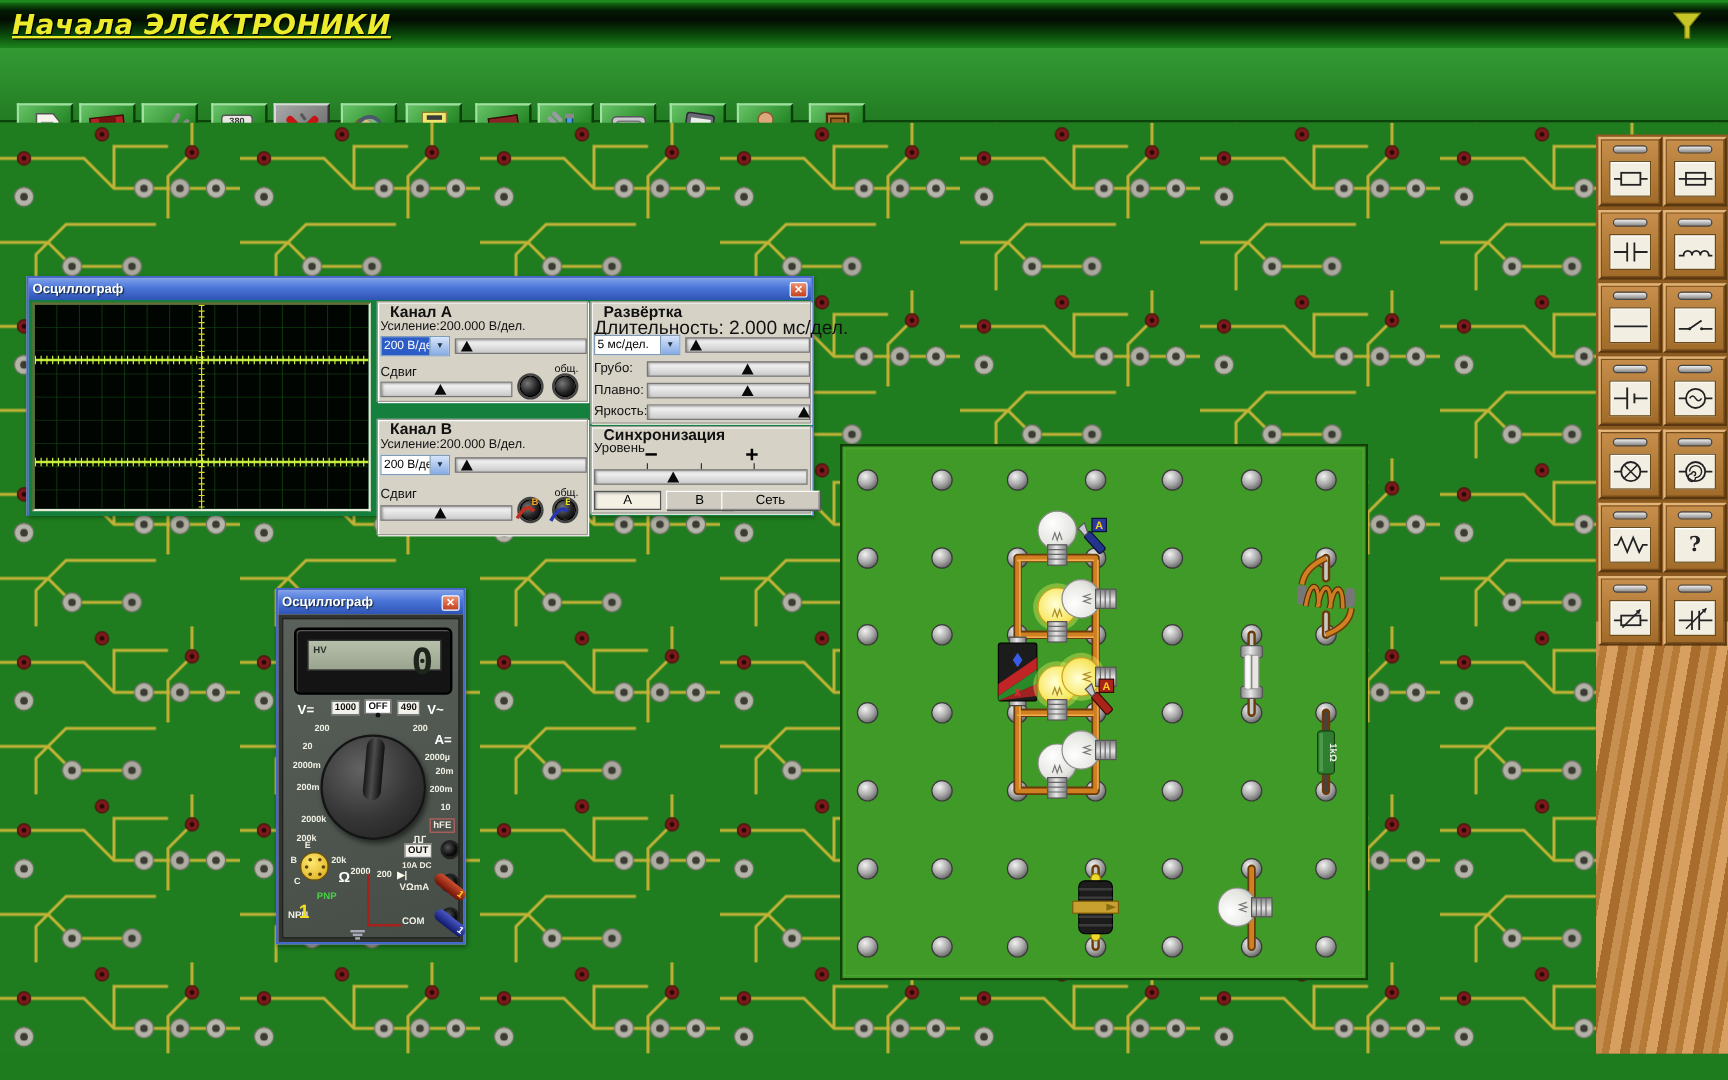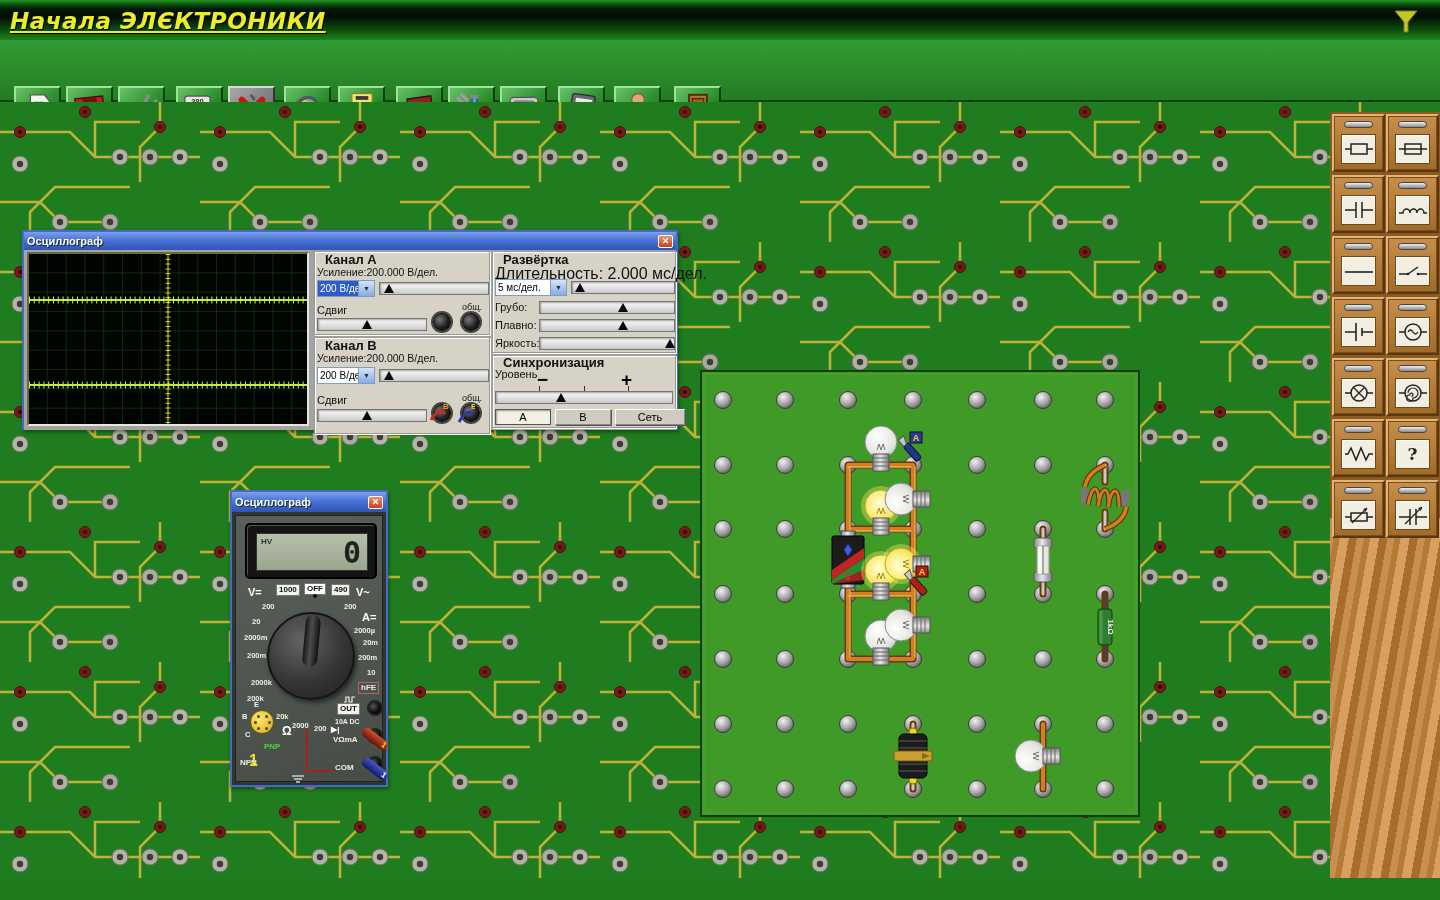--- a/index.html
+++ b/index.html
@@ -50,21 +50,21 @@
 
 .win{position:absolute;border:2px solid #4668c8;background:#d6d2c6;box-shadow:1px 2px 4px rgba(0,0,0,.4)}
 .titlebar{height:18px;background:linear-gradient(180deg,#7da0ea 0%,#4a74d8 45%,#2e54b4 100%);
  display:flex;align-items:center;padding:0 3px;color:#fff;font:bold 11px "Liberation Sans",sans-serif}
 .titlebar .tname{flex:1;text-shadow:1px 1px 1px #123}
 .closebtn{width:15px;height:13px;border:1px solid #fff;border-radius:2px;cursor:pointer;
  background:linear-gradient(180deg,#f0906c,#c8401c);color:#fff;font:bold 9px "Liberation Sans",sans-serif;
  display:flex;align-items:center;justify-content:center;line-height:1}
 
 
-.oscbody{position:relative;width:100%;height:180px;background:#a3a3a3}
+.oscbody{position:relative;width:100%;height:180px;background:#15803d}
 .oscscreen{position:absolute;left:3px;top:2px;border:2px solid;border-color:#6a6a34 #e8e8d8 #e8e8d8 #6a6a34}
 .grp{position:absolute;border:1px solid #9a9a92;box-shadow:inset 1px 1px 0 #fff,1px 1px 0 #fff;background:#d6d2c6}
 .gh{position:absolute;font:bold 13px "Liberation Sans",sans-serif;color:#111}
 .gl{position:absolute;font:11px "Liberation Sans",sans-serif;color:#111;white-space:nowrap}
 .gs{position:absolute;font:9px "Liberation Sans",sans-serif;color:#111}
 .dd{position:absolute;height:17px;background:#fff;border:1px solid #7f9db9;display:flex;cursor:pointer}
 .dd .val{flex:1;font:10px "Liberation Sans",sans-serif;padding:2px 1px 0 2px;white-space:nowrap;overflow:hidden}
 .dd.sel .val{background:#2c5cc5;color:#fff}
 .dd .arr{width:16px;background:linear-gradient(180deg,#d6e4fa,#86abe4);border-left:1px solid #7f9db9;
  color:#234;font-size:7px;display:flex;align-items:center;justify-content:center}
@@ -79,21 +79,21 @@
 .oscbtn.on{background:#f4f1e4;border:1px solid #555;box-shadow:inset 1px 1px 2px #999}
 .signminus{position:absolute;font:bold 19px "Liberation Sans",sans-serif;color:#000}
 .ticksrow{position:absolute;height:5px;background-image:linear-gradient(#333,#333),linear-gradient(#333,#333),linear-gradient(#333,#333);
  background-size:1px 5px;background-position:25% 0,50% 0,75% 0;background-repeat:no-repeat}
 
 
 .mmbody{position:relative;width:100%;height:273px;background:#303530;padding:3px}
 .mmpanel{position:relative;width:100%;height:100%;background:linear-gradient(160deg,#59615a,#454d46);border:1px solid #222}
 .lcd{position:absolute;left:9px;top:7px;width:132px;height:56px;background:#141414;border-radius:5px;
  border:2px solid #000;box-shadow:inset 1px 1px 0 #555}
-.lcdscr{position:absolute;left:9px;top:8px;width:112px;height:38px;background:linear-gradient(180deg,#b6bfa9,#9aa58f);border:1px solid #333}
+.lcdscr{position:absolute;left:9px;top:8px;width:112px;height:26px;background:linear-gradient(180deg,#b6bfa9,#9aa58f);border:1px solid #333}
 .lcdval{position:absolute;right:6px;top:1px;font:bold 30px "DejaVu Sans Mono",monospace;color:#1c241c}
 .lcdflag{position:absolute;left:4px;top:3px;font:bold 8px "Liberation Sans",sans-serif;color:#2a322a}
 .chip{position:absolute;background:#f2f2ea;border:1px solid #777;font:bold 8px "Liberation Sans",sans-serif;
  color:#111;padding:0 2px;line-height:10px;cursor:pointer}
 .chip.red{background:transparent;border:1px solid #c06060;color:#f0e8e0}
 .mml{position:absolute;font:bold 7.5px "Liberation Sans",sans-serif;color:#f0f0e4;white-space:nowrap;cursor:pointer}
 .mmh{position:absolute;font:bold 11px "Liberation Sans",sans-serif;color:#fff}
 .knob{position:absolute;left:31px;top:96px;width:88px;height:88px;border-radius:50%;cursor:pointer;
  background:radial-gradient(circle at 38% 32%,#636363,#353535 55%,#1e1e1e);border:2px solid #141414;box-shadow:2px 3px 4px rgba(0,0,0,.5)}
 .knobhandle{position:absolute;left:35px;top:1px;width:15px;height:52px;border-radius:8px;
@@ -627,21 +627,21 @@
             </div>
           <span class="gl" style="left:2px;top:52px">Сдвиг</span>
           <div class="hslider" style="left:2px;top:66px;width:110px">
               <span class="thumb" style="left: 45%;"></span>
             </div>
           <span class="gs" style="left:147px;top:50px">общ.</span>
           <span class="jack" style="left:118px;top:61px"></span>
           <span class="jack" style="left:147px;top:61px"></span>
         </div>
 
-        <div class="grp" style="left:290px;top:87px;width:176px;height:97px">
+        <div class="grp" style="left:290px;top:99px;width:176px;height:97px">
           <span class="gh" style="left:10px;top:0">Канал В</span>
           <span class="gl" style="left:2px;top:14px;font-size:10.5px">Усиление:200.000 В/дел.</span>
           <div class="dd" style="left:2px;top:29px;width:58px">
             <span class="val">200 В/де.</span>
             <span class="arr">▼</span>
           </div>
           <div class="hslider" style="left:64px;top:31px;width:110px">
               <span class="thumb" style="left: 8%;"></span>
             </div>
           <span class="gl" style="left:2px;top:56px">Сдвиг</span>
@@ -687,21 +687,21 @@
           <span class="gh" style="left:10px;top:-1px">Синхронизация</span>
           <span class="gl" style="left:2px;top:12px">Уровень</span>
           <span class="signminus" style="left:44px;top:13px">−</span>
           <span class="signminus" style="left:128px;top:13px">+</span>
           <div class="ticksrow" style="left:2px;top:30px;width:178px"></div>
           <div class="hslider" style="left:2px;top:35px;width:178px">
               <span class="thumb" style="left: 37%;"></span>
             </div>
           <span class="oscbtn on" style="left:2px;top:53px;width:56px">А</span>
           <span class="oscbtn" style="left:62px;top:53px;width:56px">В</span>
-          <span class="oscbtn" style="left:122px;top:53px;width:70px">Сеть</span>
+          <span class="oscbtn" style="left:108px;top:53px;width:82px">Сеть</span>
         </div>
       </div>
     </div>
 
     <div class="win" style="left:230px;top:388px;width:158px;height:297px">
       <div class="titlebar" style="height:20px">
         <span class="tname">Осциллограф</span>
         <span class="closebtn">✕</span>
       </div>
       <div class="mmbody">

